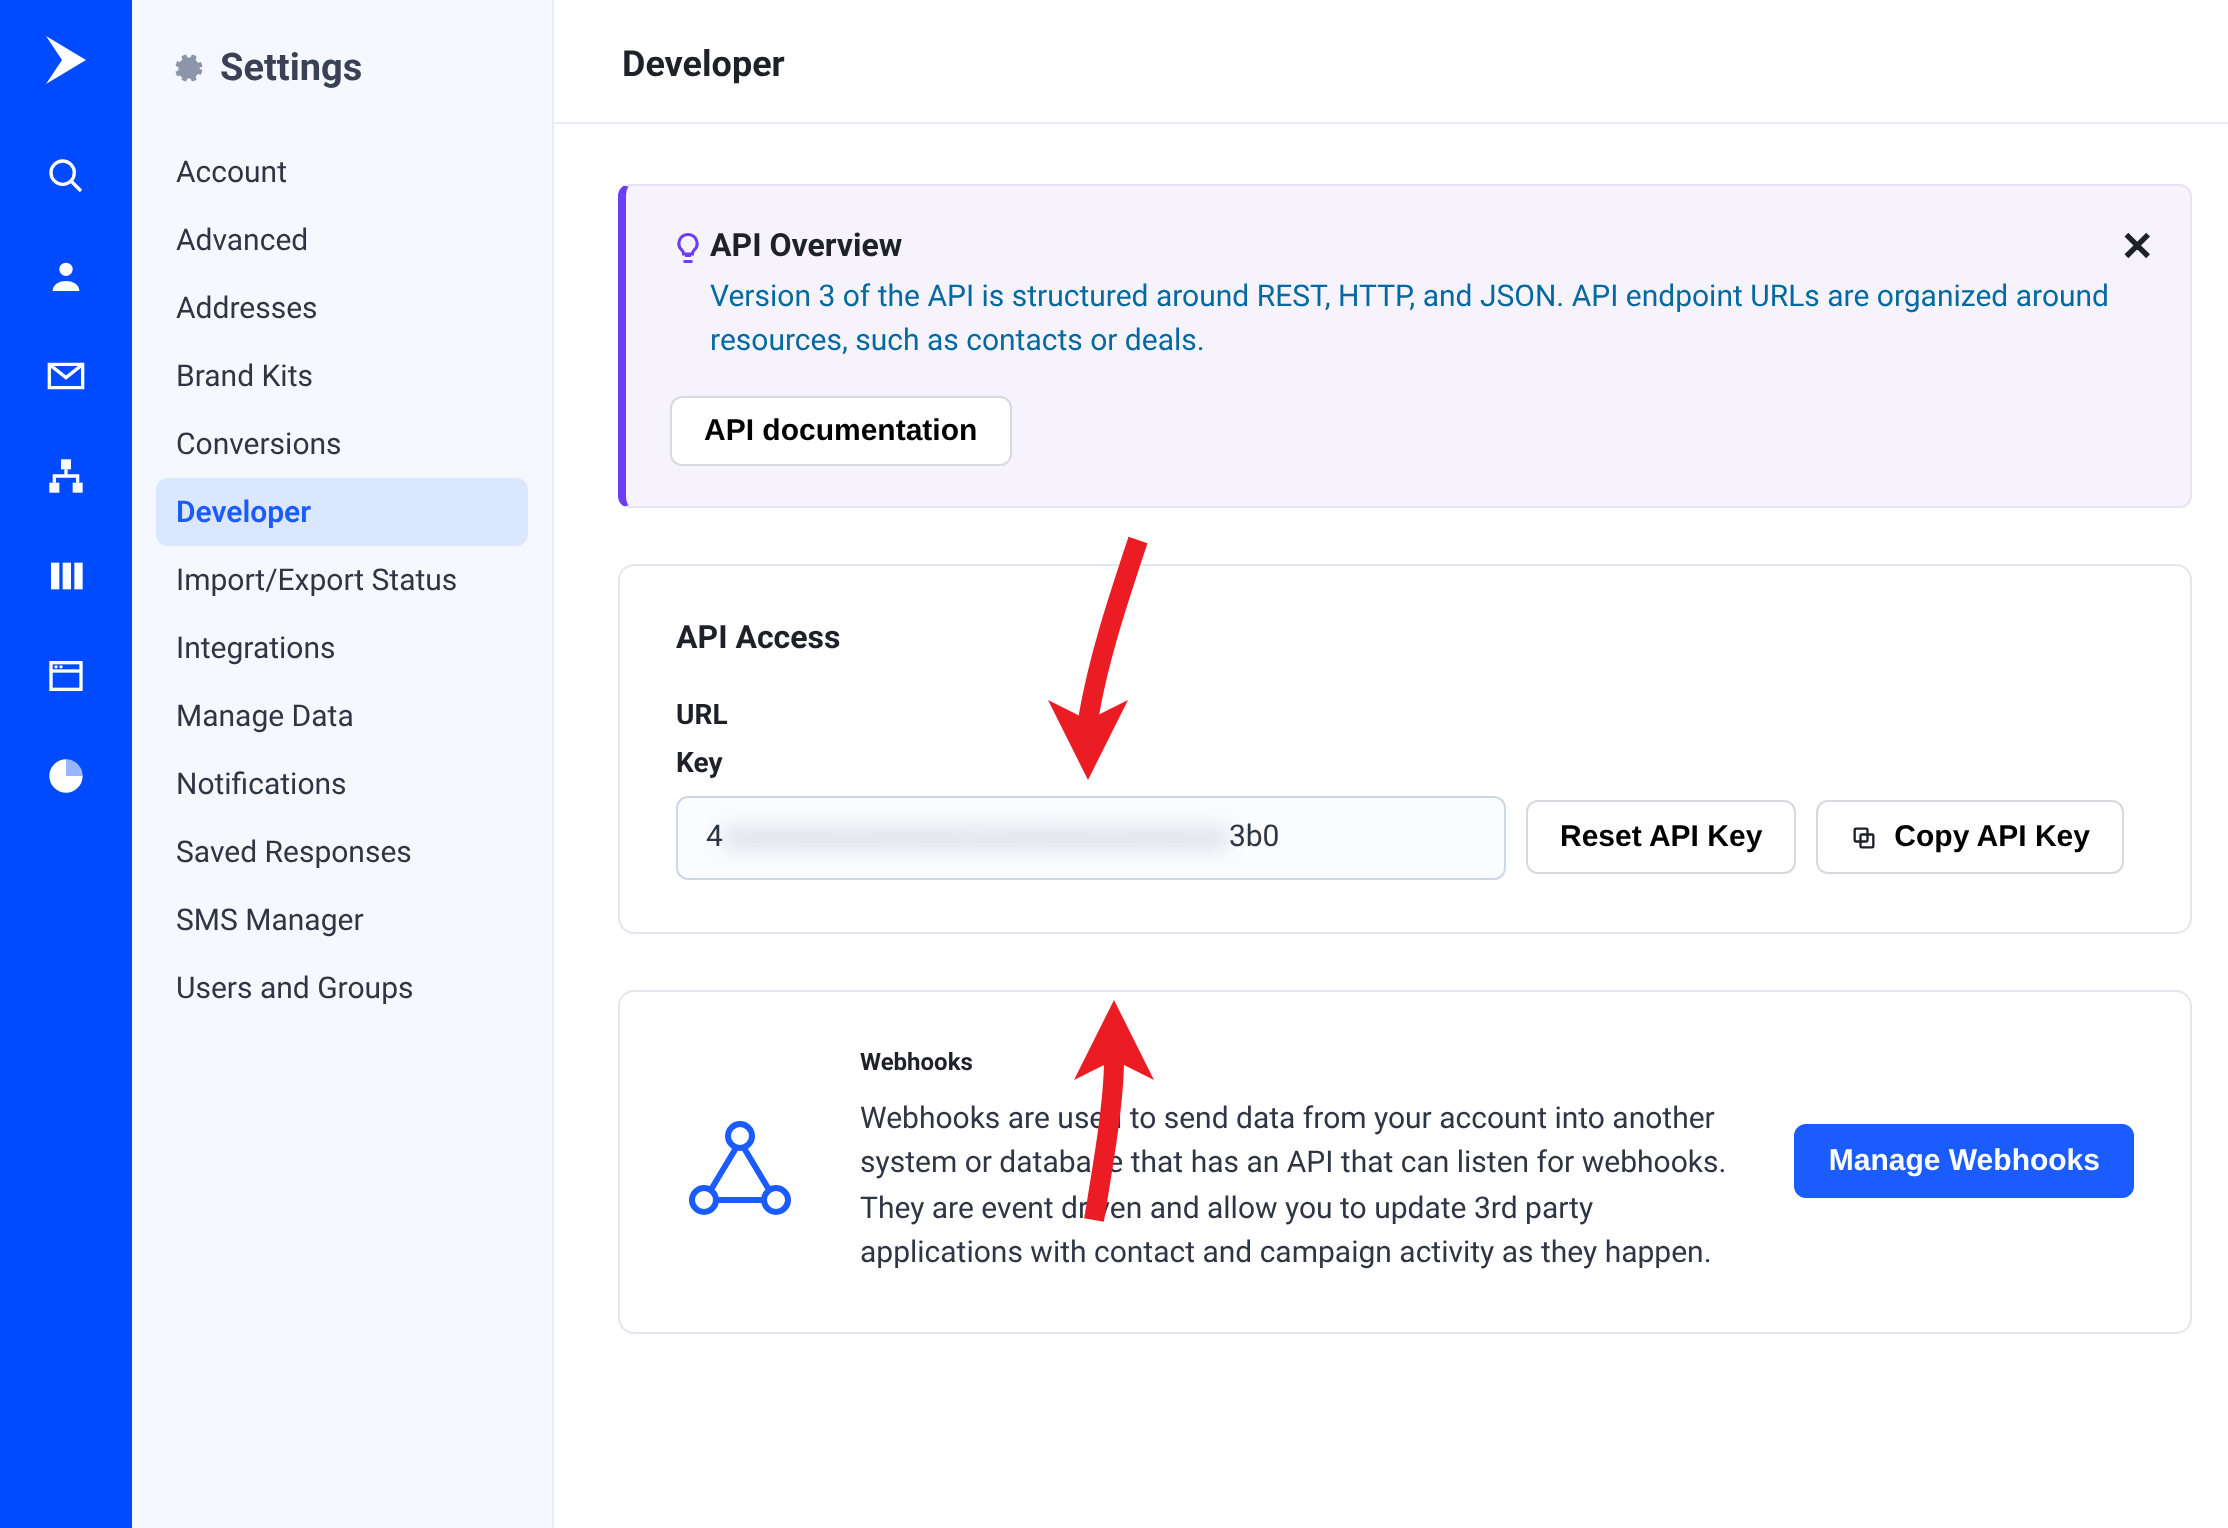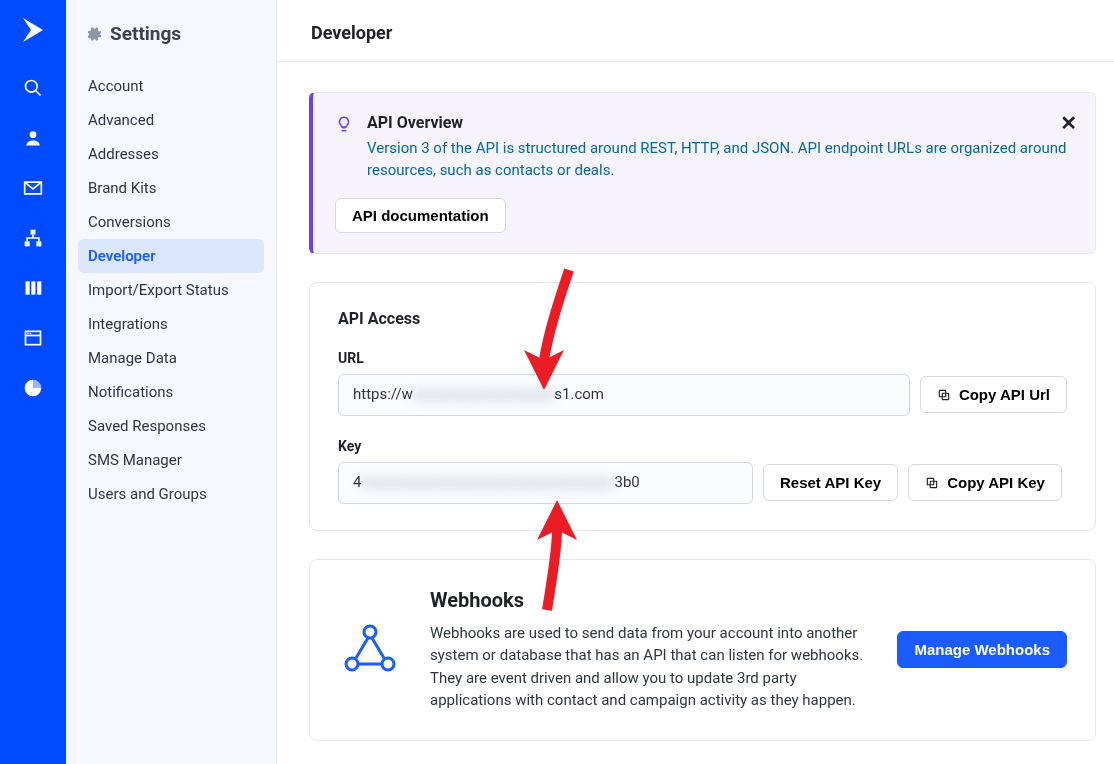--- a/index.html
+++ b/index.html
@@ -86,21 +86,21 @@
     border-left: 4px solid #6a3ef6;
     background: #f6f3fd;
     border-radius: 6px;
     padding: 20px 20px 20px 22px;
     position: relative;
     margin-bottom: 28px;
   }
   .banner-head {
     display: flex;
     align-items: flex-start;
-    gap: 14px;
+    gap: 2px;
   }
   .banner-head svg.bulb { width: 18px; height: 18px; stroke: #6a3ef6; fill: none; stroke-width: 2; flex-shrink: 0; margin-top: 2px; }
   .banner-title { font-size: 16px; font-weight: 700; margin-bottom: 6px; }
   .banner-desc { font-size: 15px; color: #0369a1; line-height: 1.45; }
   .banner-close {
     position: absolute;
     top: 18px; right: 18px;
     cursor: pointer;
     font-size: 20px;
     font-weight: 700;
@@ -177,21 +177,21 @@
     border: 1px solid #e3e6ed;
     border-radius: 8px;
     padding: 28px 28px;
     display: flex;
     gap: 28px;
     align-items: flex-start;
   }
   .wh-icon { flex-shrink: 0; margin-top: 28px; }
   .wh-icon svg { width: 64px; height: 64px; stroke: #1a5cff; fill: none; stroke-width: 3; }
   .wh-body { flex: 1; }
-  .wh-title { font-size: 20px; font-weight: 700; margin-bottom: 10px; }
+  .wh-title { font-size: 12px; font-weight: 700; margin-bottom: 10px; }
   .wh-desc { font-size: 15px; color: #2f3542; line-height: 1.5; }
   .wh-action { flex-shrink: 0; align-self: center; }
 
   
   .arrow {
     position: absolute;
     pointer-events: none;
     z-index: 50;
   }
   .arrow svg { display: block; }
@@ -295,32 +295,20 @@
           </div>
         </div>
         <div class="banner-close">✕</div>
         <button class="banner-btn">API documentation</button>
       </div>
 
       <div class="card">
         <div class="card-title">API Access</div>
 
         <div class="field-label">URL</div>
-        <div class="field-row">
-          <div class="text-input">
-            <span>https://w</span><span class="blurred">xxxxxxxxxxxxxxxxxxx</span><span>s1.com</span>
-          </div>
-          <button class="btn">
-            <svg viewBox="0 0 24 24">
-                <rect x="9" y="9" width="11" height="11" rx="1"></rect>
-                <rect x="4" y="4" width="11" height="11" rx="1"></rect>
-              </svg>
-            <span>Copy API Url</span>
-          </button>
-        </div>
 
         <div class="field-label">Key</div>
         <div class="field-row">
           <div class="text-input" style="max-width:415px">
             <span>4</span><span class="blurred">xxxxxxxxxxxxxxxxxxxxxxxxxxxxxxxxxx</span><span>3b0</span>
           </div>
           <button class="btn">Reset API Key</button>
           <button class="btn">
             <svg viewBox="0 0 24 24">
                 <rect x="9" y="9" width="11" height="11" rx="1"></rect>

